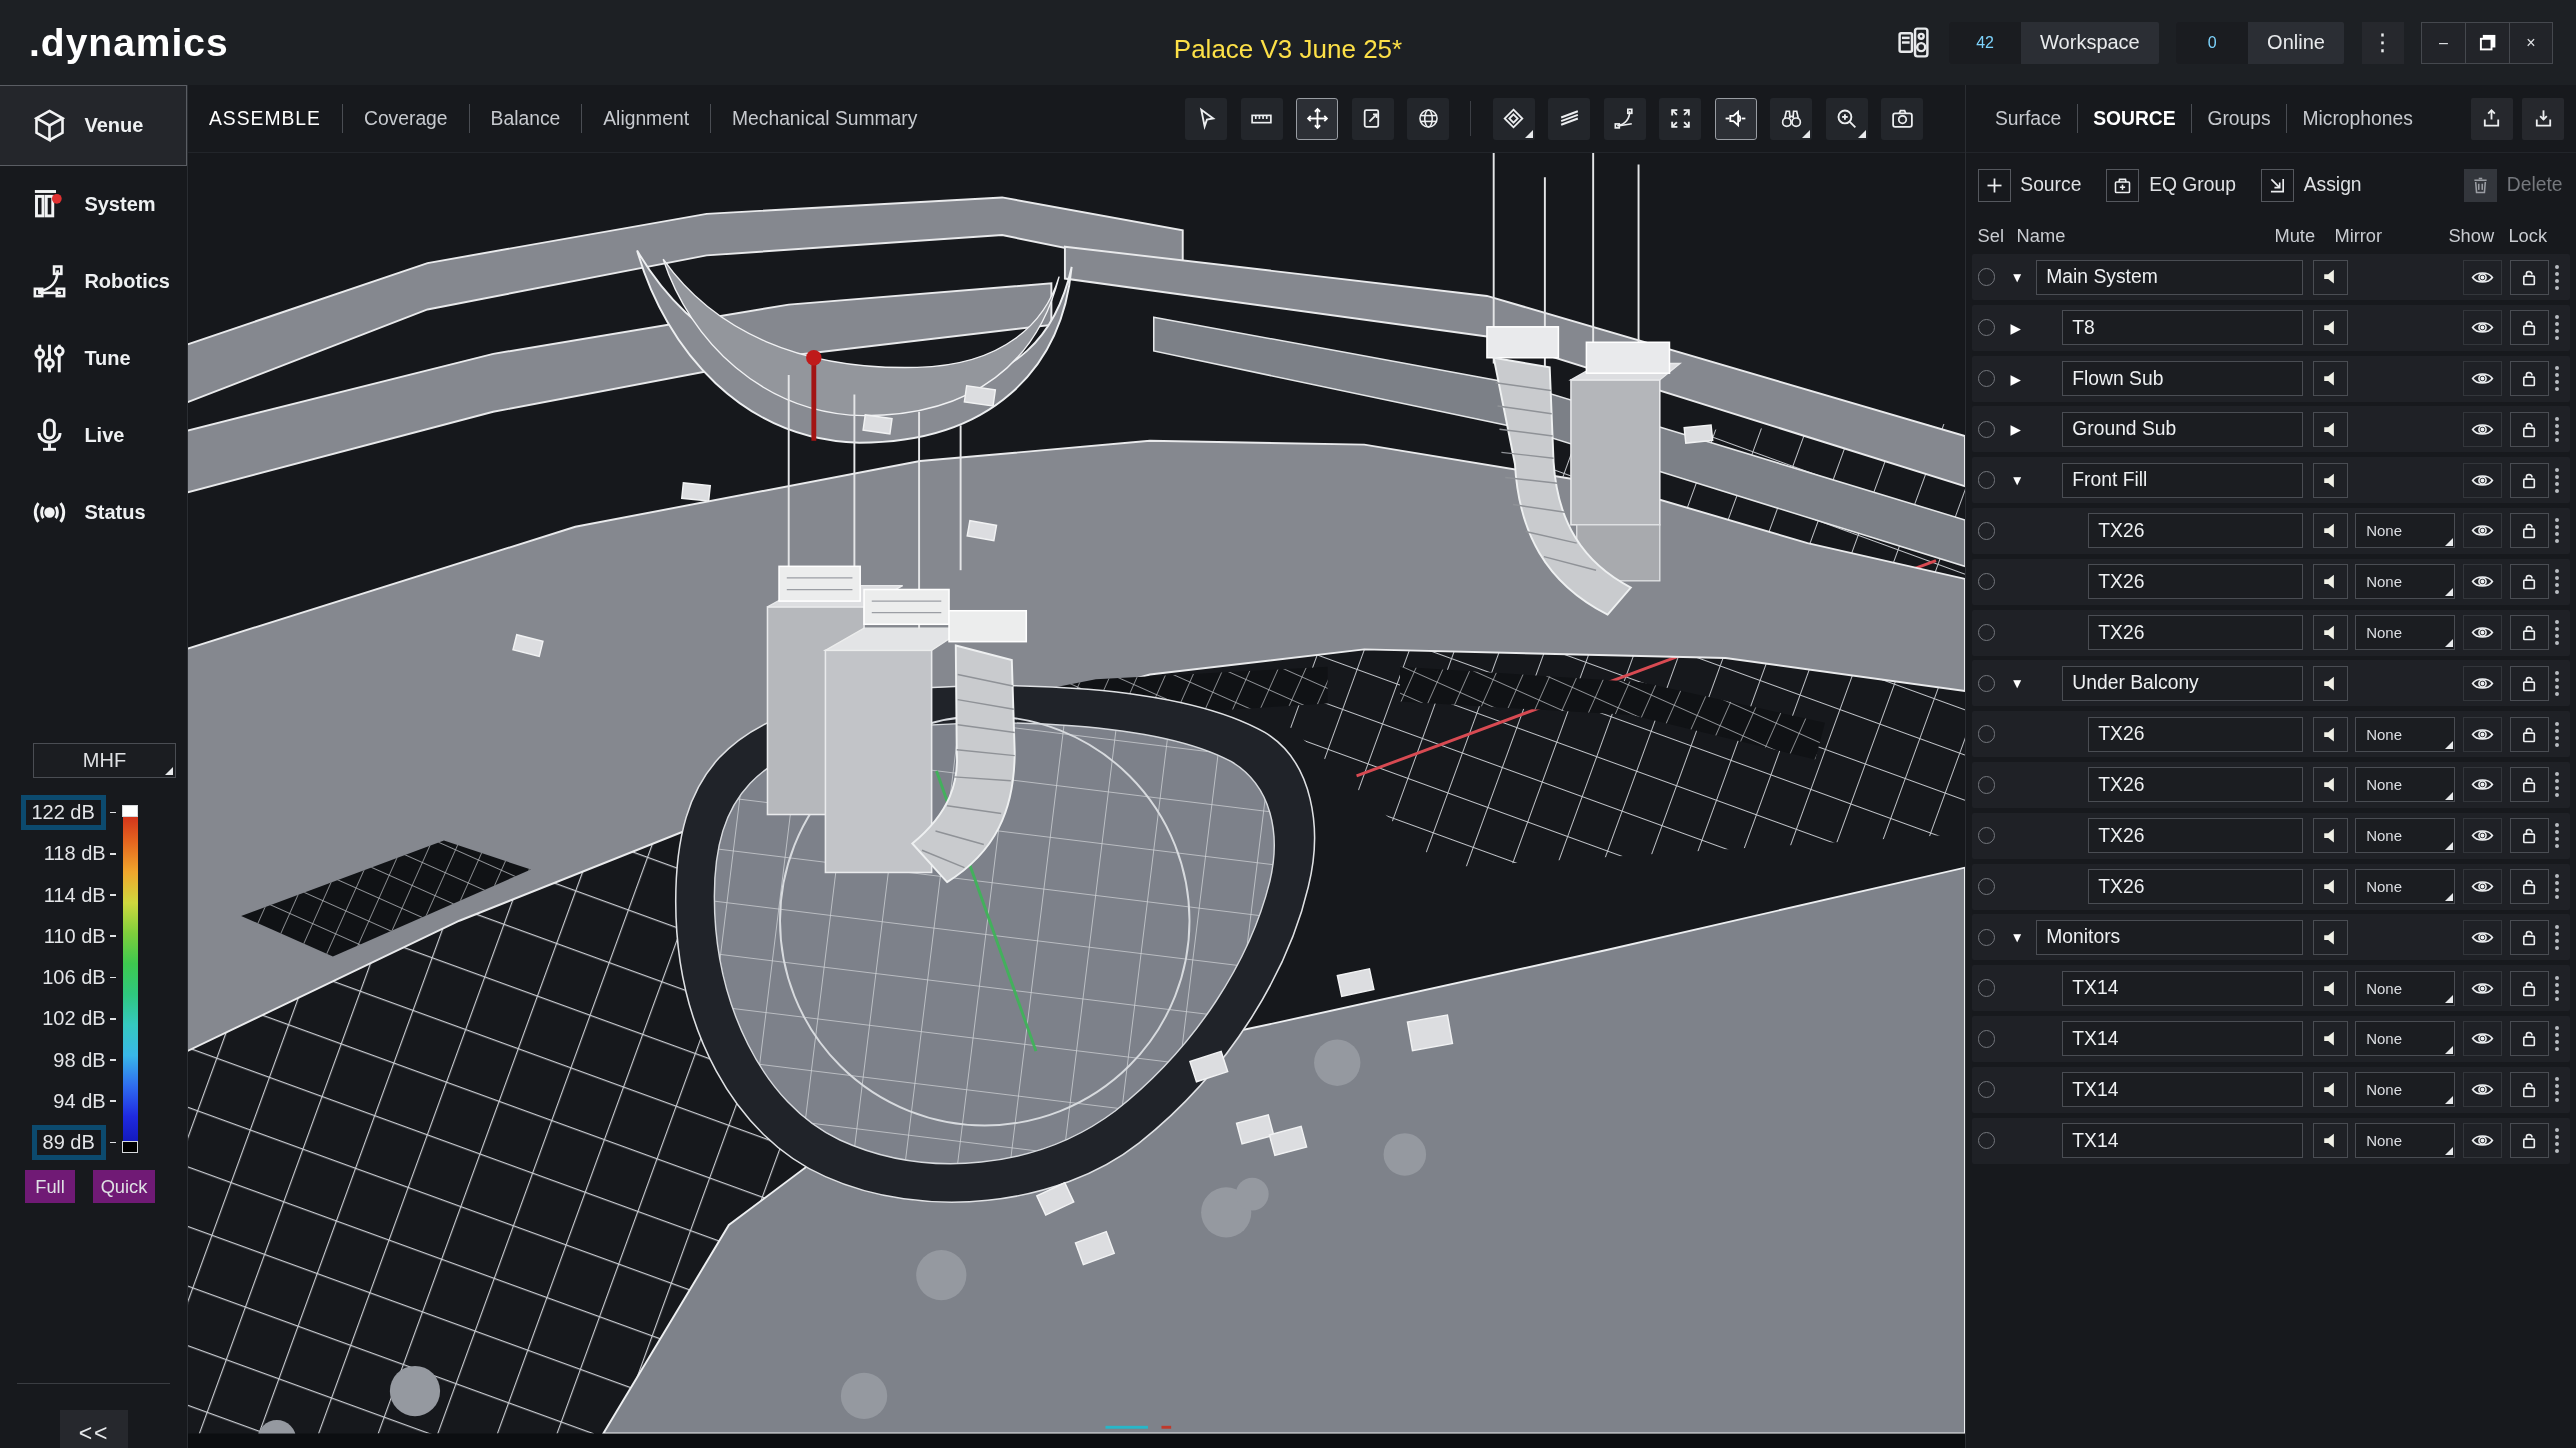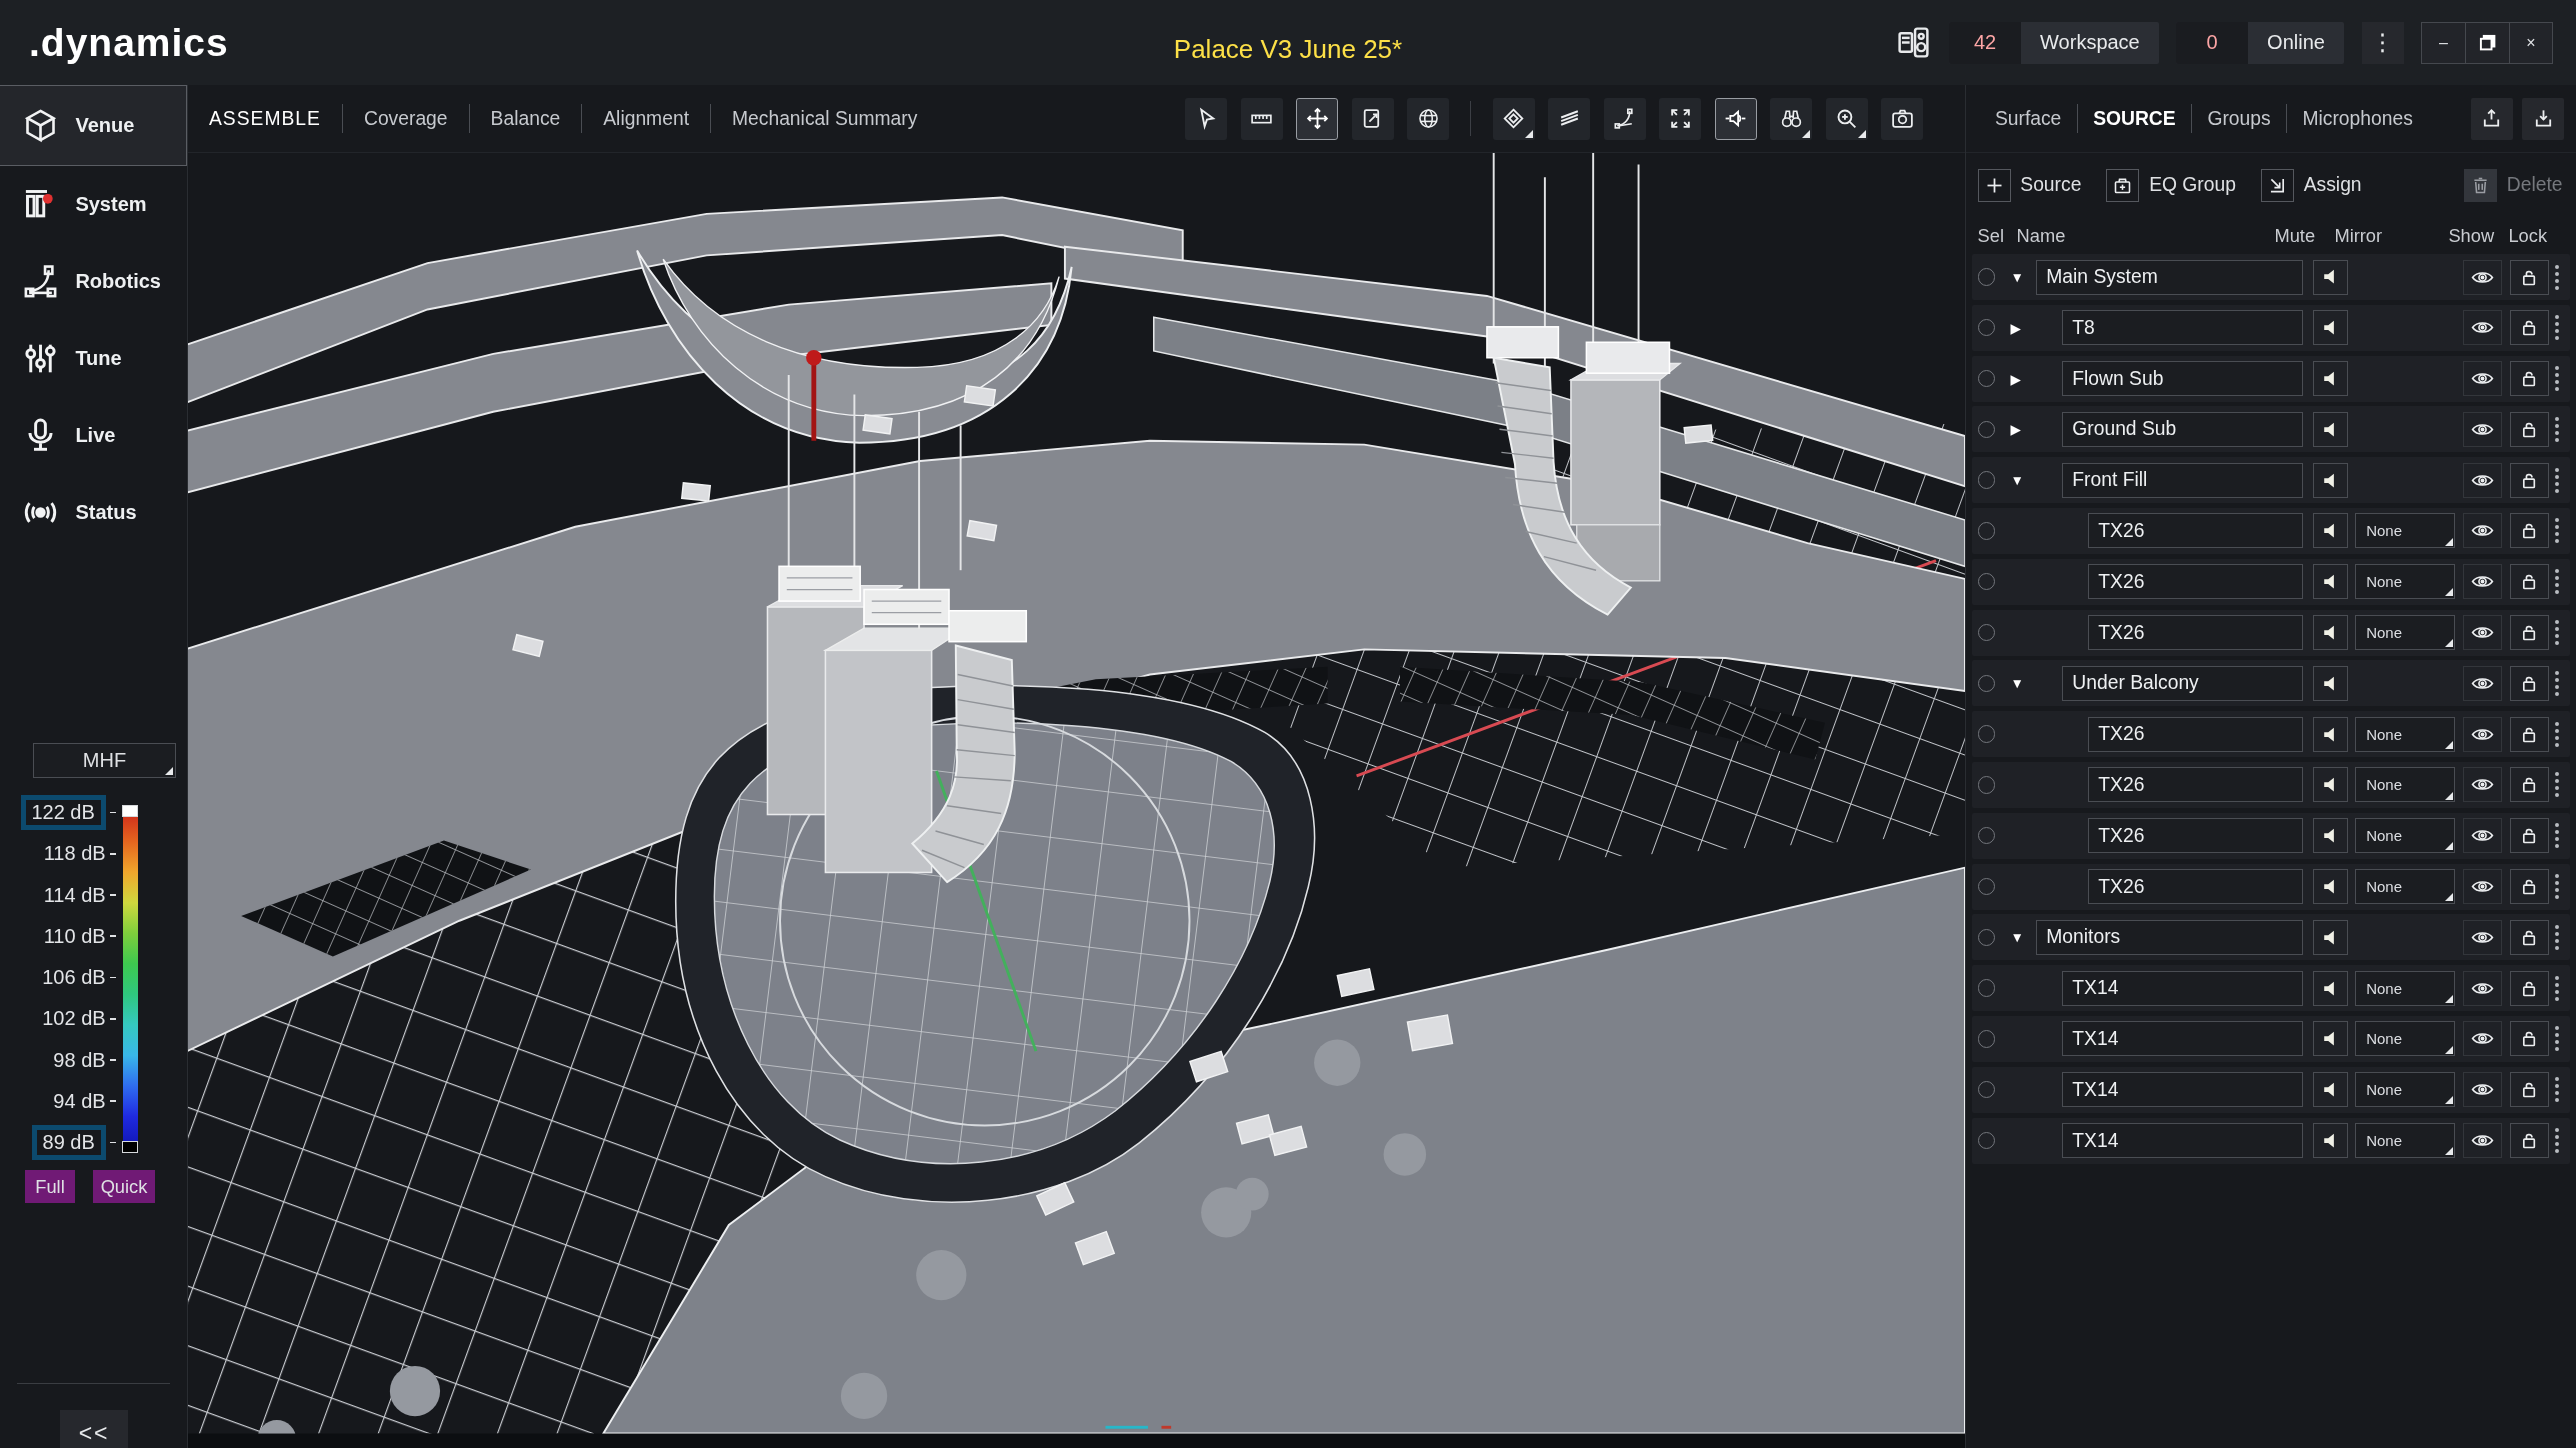--- a/index.html
+++ b/index.html
@@ -6,32 +6,32 @@
   body{width:2576px;height:1448px;overflow:hidden;font-family:"Liberation Sans",sans-serif;
        -webkit-font-smoothing:antialiased;color:#e6e8ea;position:relative;}
   .abs{position:absolute;}
   
   #topbar{left:0;top:0;width:2576px;height:85px;background:#1d2024;display:flex;align-items:center;}
   #logo{font-size:39px;font-weight:bold;letter-spacing:1px;color:#fff;margin-left:29px;}
   #doc-title{position:absolute;left:50%;transform:translateX(-50%);font-size:26px;color:#fde047;margin-top:13px;}
   #topbar-right{position:absolute;right:23px;top:0;height:85px;display:flex;align-items:center;gap:17.4px;}
   .pill{display:flex;height:42px;background:#2b2e34;border-radius:1.9px;overflow:hidden;cursor:pointer;}
   .pill .num{background:#1a1c20;min-width:52px;display:flex;align-items:center;justify-content:center;
-             font-size:20px;color:#fca5a5;padding:0 9.7px;}
+             font-size:16px;color:#7dd3fc;padding:0 9.7px;}
   .pill .lbl{display:flex;align-items:center;padding:0 19.3px;font-size:20px;color:#e8eaec;}
   .sqbtn{width:44px;height:42px;display:flex;align-items:center;justify-content:center;background:#222429;
          border:1px solid #45484e;box-sizing:border-box;cursor:pointer;color:#dfe1e4;}
   .winrow{display:flex;}
   .winrow .sqbtn{border-right-width:0;}
   .winrow .sqbtn:last-child{border-right-width:1px;}
   .kebab{width:42px;height:42px;background:#26282d;display:flex;align-items:center;justify-content:center;
          font-size:23px;letter-spacing:0;cursor:pointer;color:#e8eaec;}
   
   #sidebar{left:0;top:85px;width:188px;height:1363px;background:#17191d;border-right:1px solid #2a2d32;box-sizing:border-box;}
-  .navitem{height:77px;display:flex;align-items:center;gap:15.4px;padding-left:21px;cursor:pointer;}
+  .navitem{height:77px;display:flex;align-items:center;gap:15.4px;padding-left:30px;cursor:pointer;}
   .navitem.active{height:81px;background:#24262b;border:1px solid #5a5d63;box-sizing:border-box;border-left:none;}
   .navitem .nlabel{font-size:20px;color:#eef0f2;font-weight:bold;}
   .navicon{width:39px;height:39px;flex:0 0 39px;}
   #mhf{left:33px;top:658px;width:143px;height:35px;border:1px solid #4a4d53;box-sizing:border-box;
        display:flex;align-items:center;justify-content:center;font-size:20px;color:#dfe1e4;cursor:pointer;background:#1b1d21;}
   .corner:after{content:"";position:absolute;right:1.9px;bottom:1.9px;border-left:8.7px solid transparent;border-bottom:8.7px solid #e8eaec;}
   
   #splbar{left:123px;top:726px;width:14.5px;height:336px;}
   #splbar .handle{position:absolute;left:-1px;width:16.4px;height:11.6px;border:1px solid #d7d9dc;box-sizing:border-box;}
   #spl-labels{left:19.3px;top:713px;width:97px;height:359px;display:flex;flex-direction:column;justify-content:space-between;}

